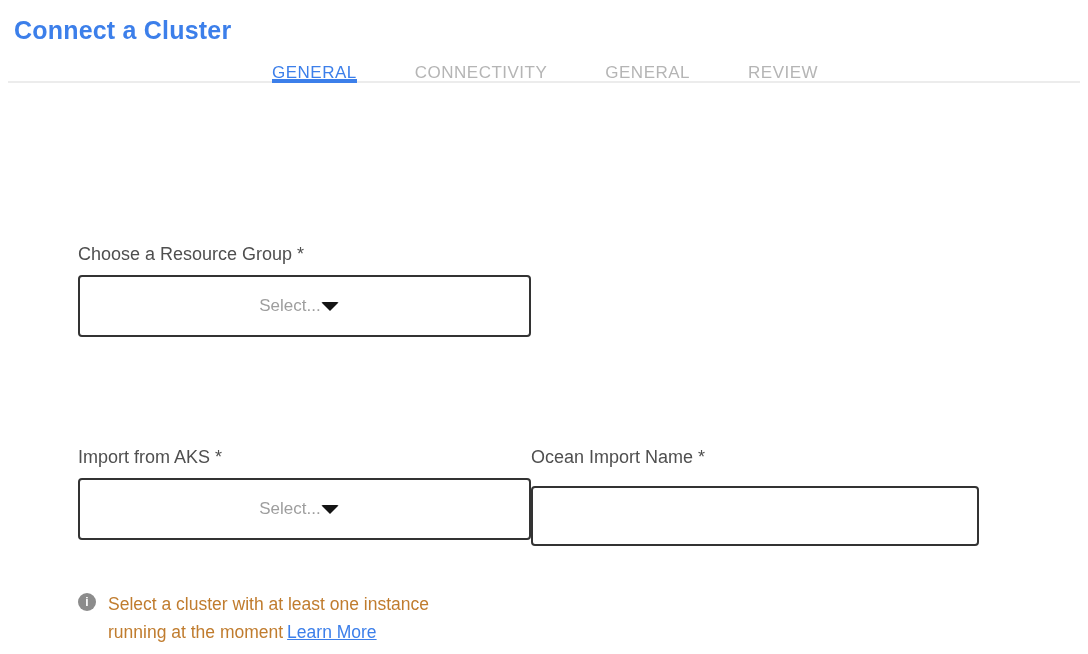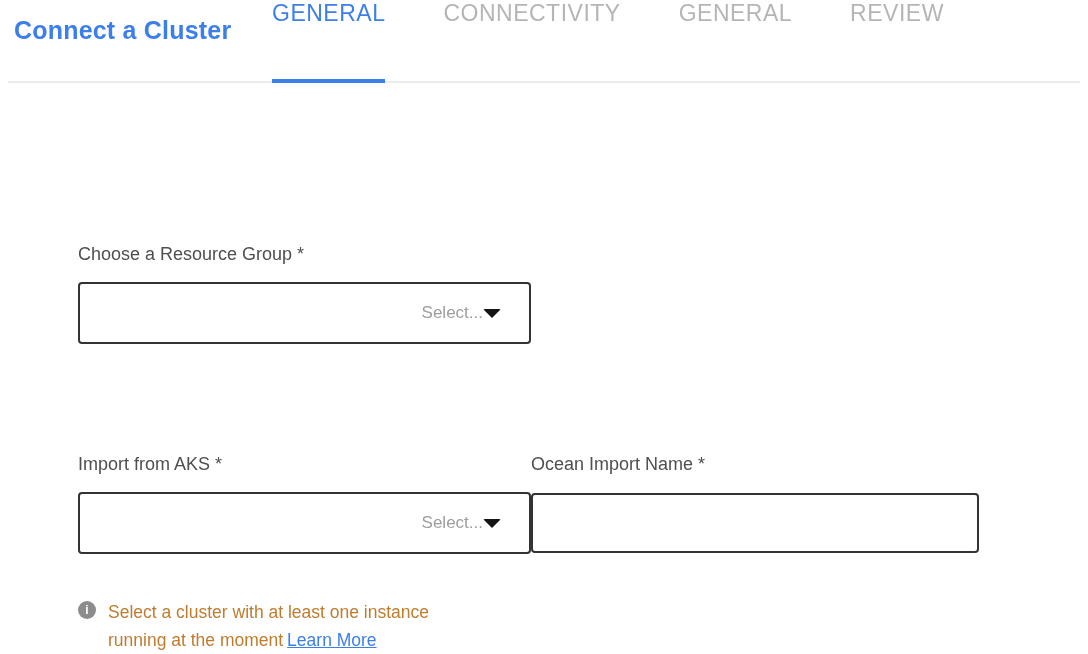--- a/index.html
+++ b/index.html
@@ -25,39 +25,39 @@
   .header::after{
     content:"";position:absolute;left:8px;right:8px;bottom:0;height:2px;
     background:var(--divider);
   }
   .page-title{
     position:absolute;left:14px;top:16px;margin:0;
     font-size:25px;font-weight:700;color:var(--blue);letter-spacing:0.2px;
   }
   .tabs{position:absolute;left:272px;top:0;bottom:0;display:flex;gap:58px;}
   .tab{
-    display:flex;align-items:flex-start;position:relative;height:100%;
-    font-size:23px;letter-spacing:0.5px;color:var(--tab-gray);cursor:pointer;
+    display:flex;align-items:flex-end;position:relative;height:100%;
+    font-size:17px;letter-spacing:0.5px;color:var(--tab-gray);cursor:pointer;
     white-space:nowrap;
   }
   .tab.active{color:var(--blue);}
   .tab.active::after{
     content:"";position:absolute;left:0;right:0;bottom:0;height:4px;
     background:var(--blue);z-index:2;
   }
   
   main{padding-left:78px;}
   .field-label{
     display:block;font-size:18px;color:var(--label-gray);line-height:22px;
   }
   .field-rg{margin-top:160px;}
   .select-box{
-    margin-top:17px;width:453px;height:62px;
+    margin-top:10px;width:453px;height:62px;
     border:2px solid var(--border-dark);border-radius:4px;background:#fff;
-    display:flex;align-items:center;justify-content:flex-end;
+    display:flex;align-items:center;justify-content:center;
     padding:0 28px 0 17px;cursor:pointer;
   }
   .select-placeholder{font-size:17px;color:var(--placeholder-gray);}
   .caret{
     width:0;height:0;flex:0 0 auto;
     border-left:9px solid transparent;border-right:9px solid transparent;
     border-top:9px solid #141414;border-radius:2px;
   }
   .row2{display:flex;margin-top:109px;align-items:flex-start;}
   .text-input{

